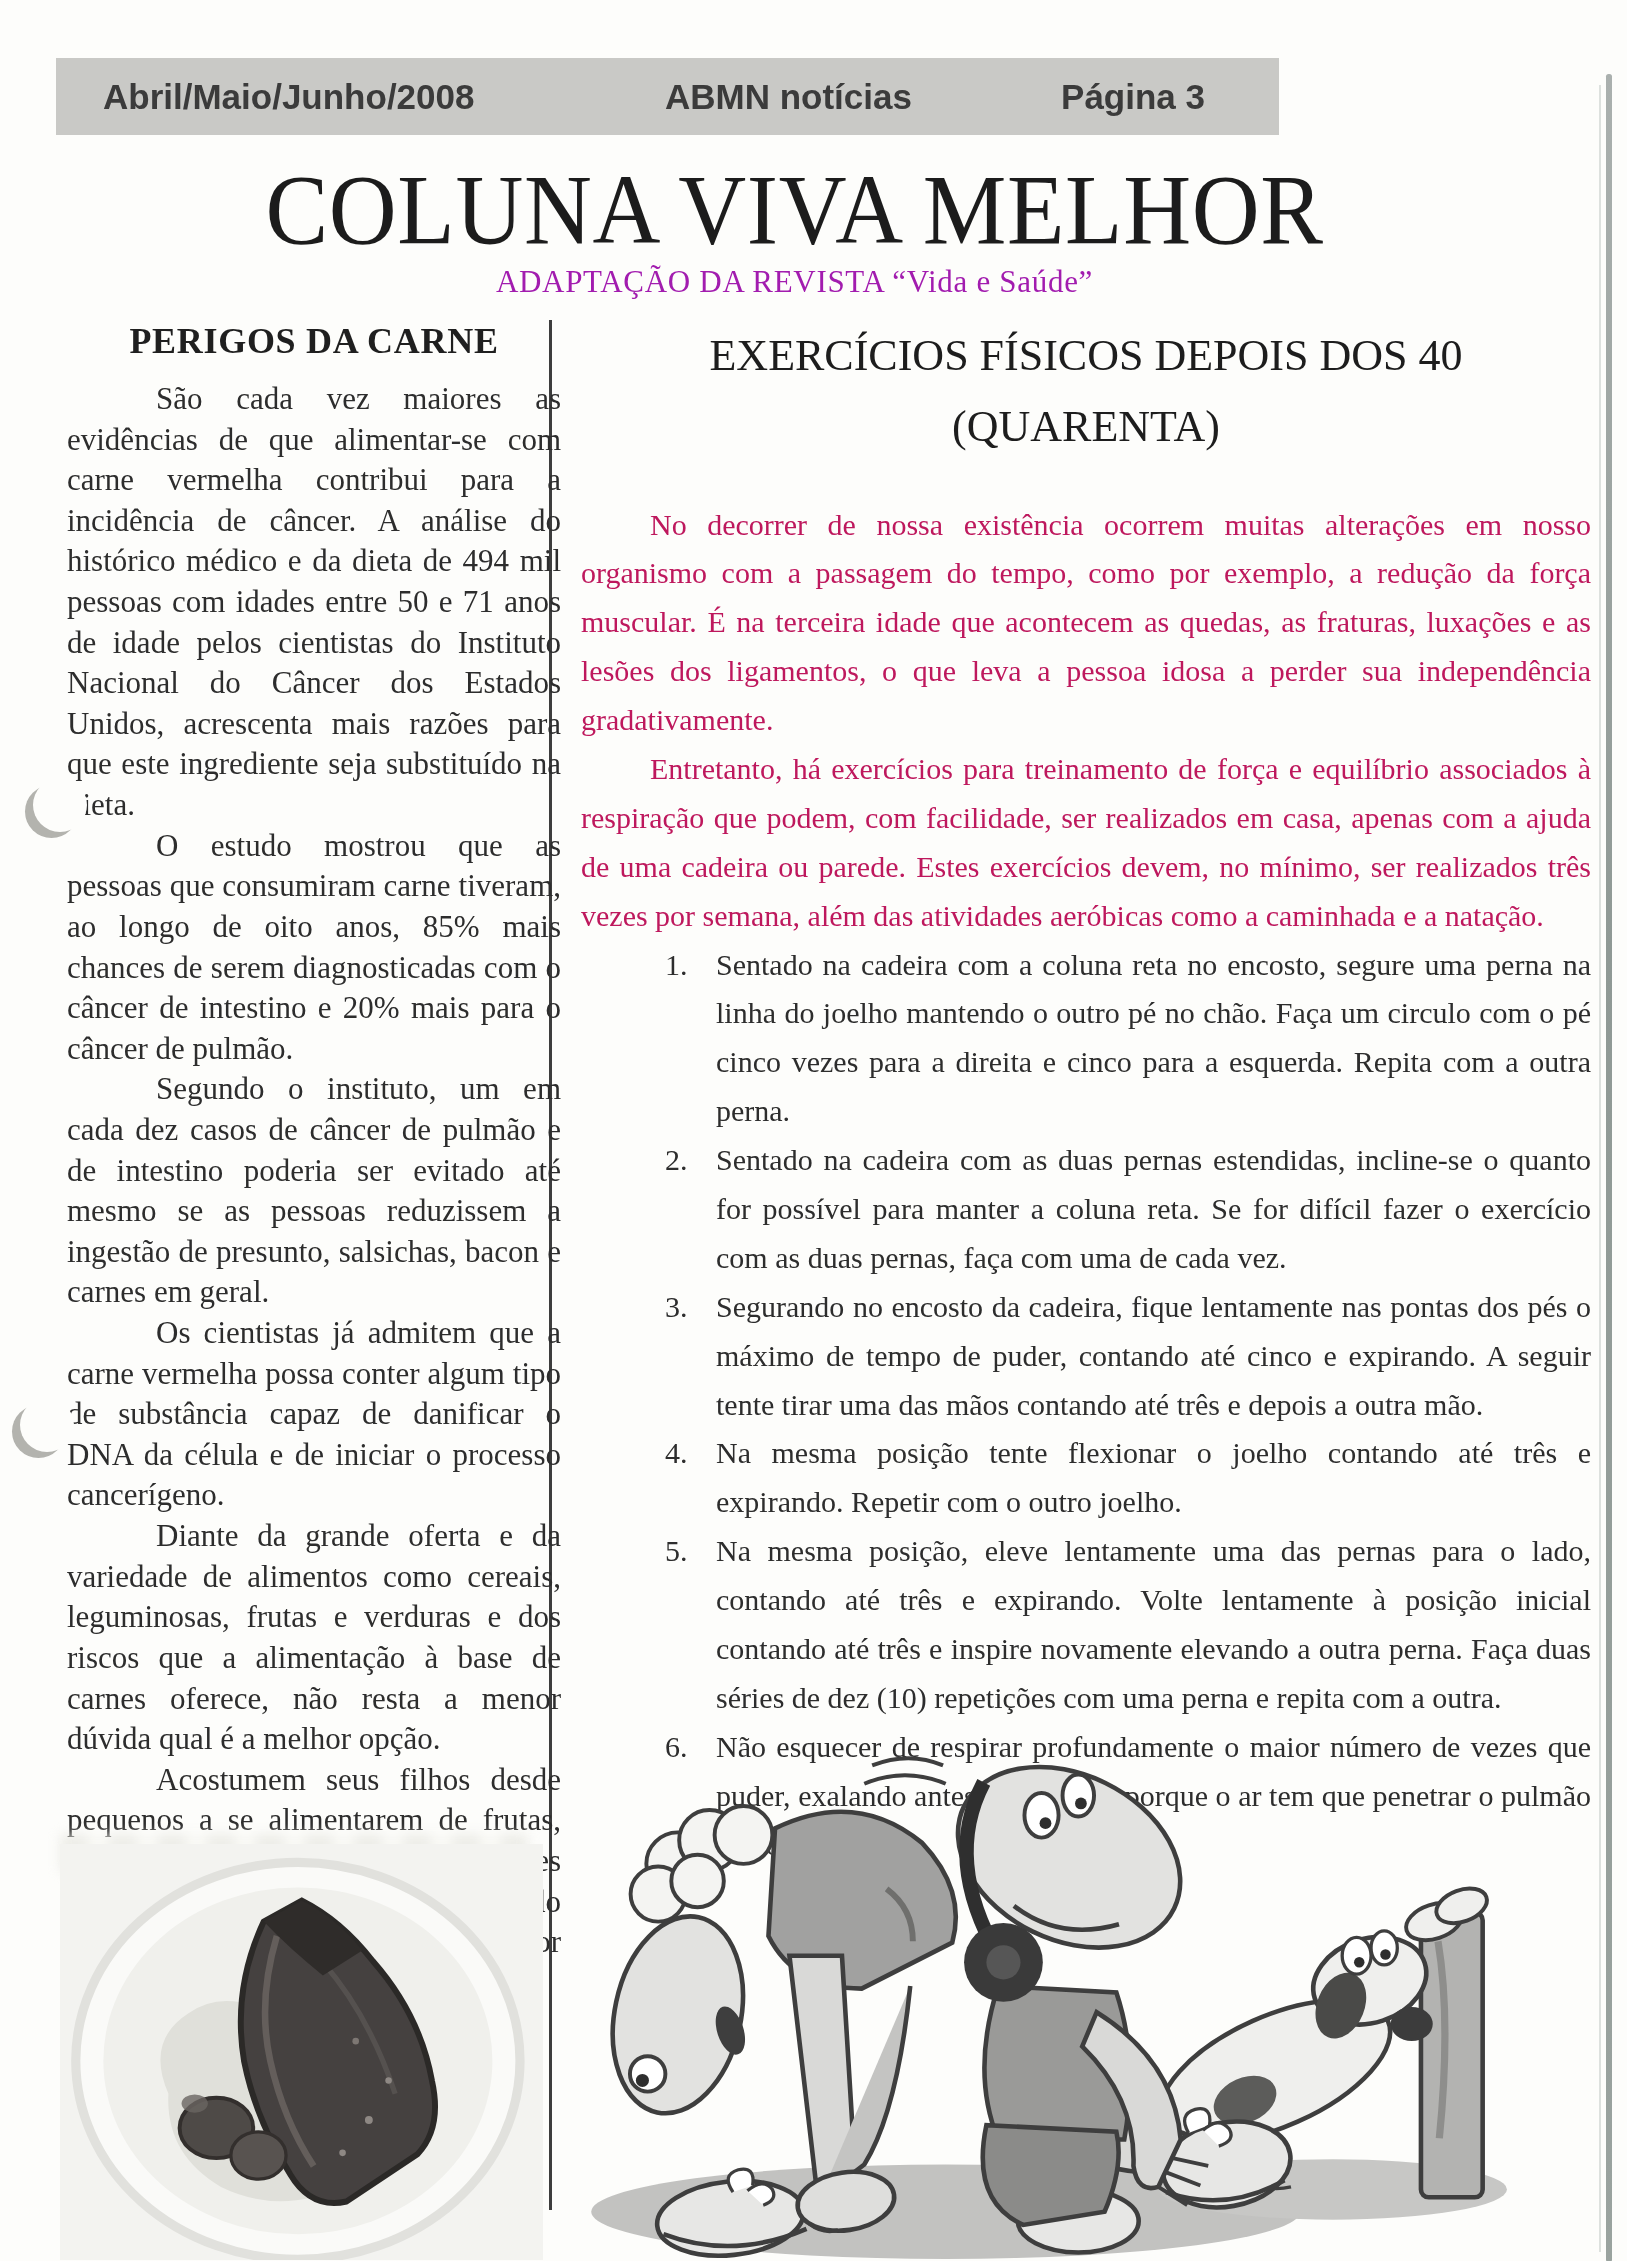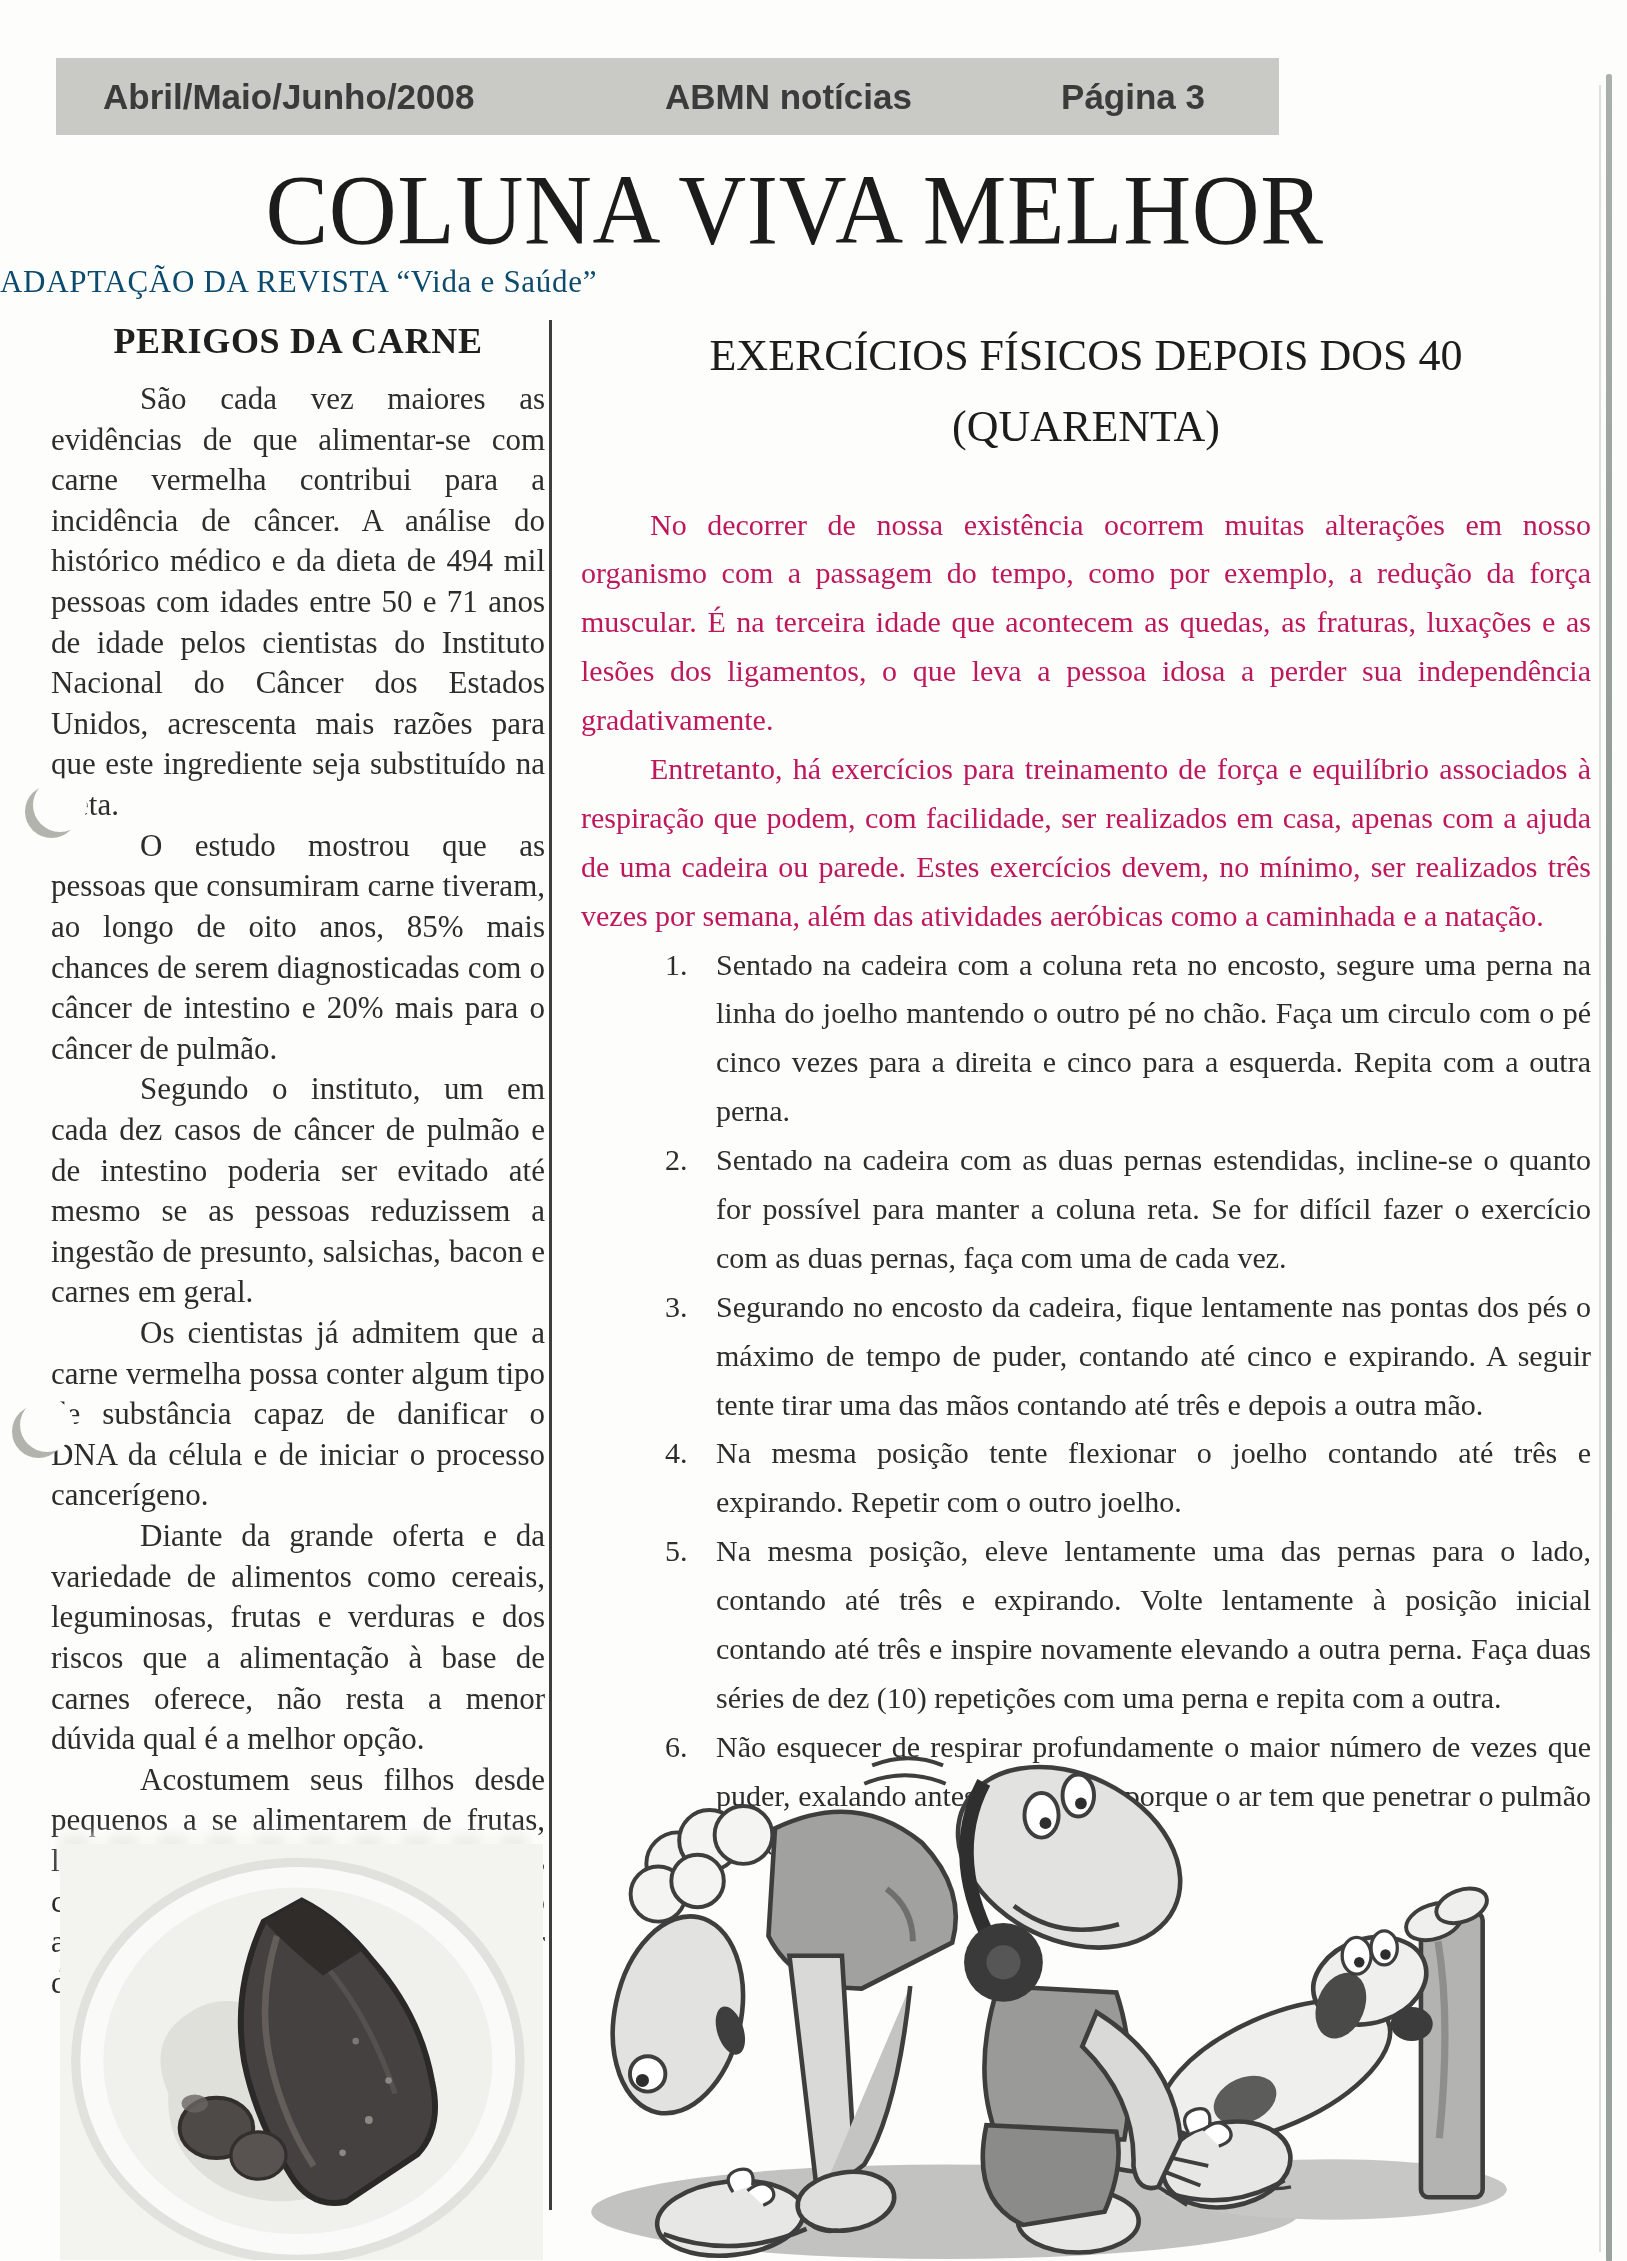--- a/index.html
+++ b/index.html
@@ -27,27 +27,27 @@
     font-family:"Liberation Sans","DejaVu Sans",sans-serif;font-weight:bold;color:#3b3b3b;font-size:35px;}
   .header-bar span{position:absolute;top:50%;transform:translateY(-50%);white-space:nowrap;}
   .header-date{left:47px;}
   .header-pub{left:609px;}
   .header-page{right:74px;text-align:center;}
 
   
   .main-title{position:absolute;left:0;top:152px;width:1589px;text-align:center;
     font-size:100px;font-weight:normal;color:#1c1c1c;letter-spacing:0.7px;transform:scaleX(.94);
     white-space:nowrap;}
-  .subtitle{position:absolute;left:0;top:264px;width:1589px;
-    font-size:31px;color:#0c4a6e;letter-spacing:0.7px;}
+  .subtitle{position:absolute;left:0;top:264px;width:1589px;text-align:center;
+    font-size:31px;color:#a21caf;letter-spacing:0.7px;}
 
   
   .divider{position:absolute;left:549px;top:320px;width:2.6px;height:1890px;background:#3d3d3d;}
 
-  .col-left{position:absolute;left:51px;top:320px;width:494px;}
+  .col-left{position:absolute;left:67px;top:320px;width:494px;}
   .col-left h2{margin:0 0 17px 0;text-align:center;font-size:36px;font-weight:bold;color:#1f1f1f;letter-spacing:0.7px;}
   .col-left p{margin:0;font-size:31px;line-height:1.31;text-align:justify;text-indent:89px;color:#2d2d2d;}
 
   .col-right{position:absolute;left:581px;top:320px;width:1010px;}
   .col-right h2{margin:0 0 38px 0;text-align:center;font-size:44px;font-weight:normal;color:#1d1d1d;line-height:1.62;}
   .col-right p{margin:0;font-size:30px;line-height:1.63;text-align:justify;text-indent:69px;color:#be185d;}
 
   .exercise-list{margin:0;}
   .ex-item{position:relative;padding-left:135px;font-size:30px;line-height:1.63;text-align:justify;color:#2d2d2d;}
   .ex-num{position:absolute;left:84px;top:0;}

